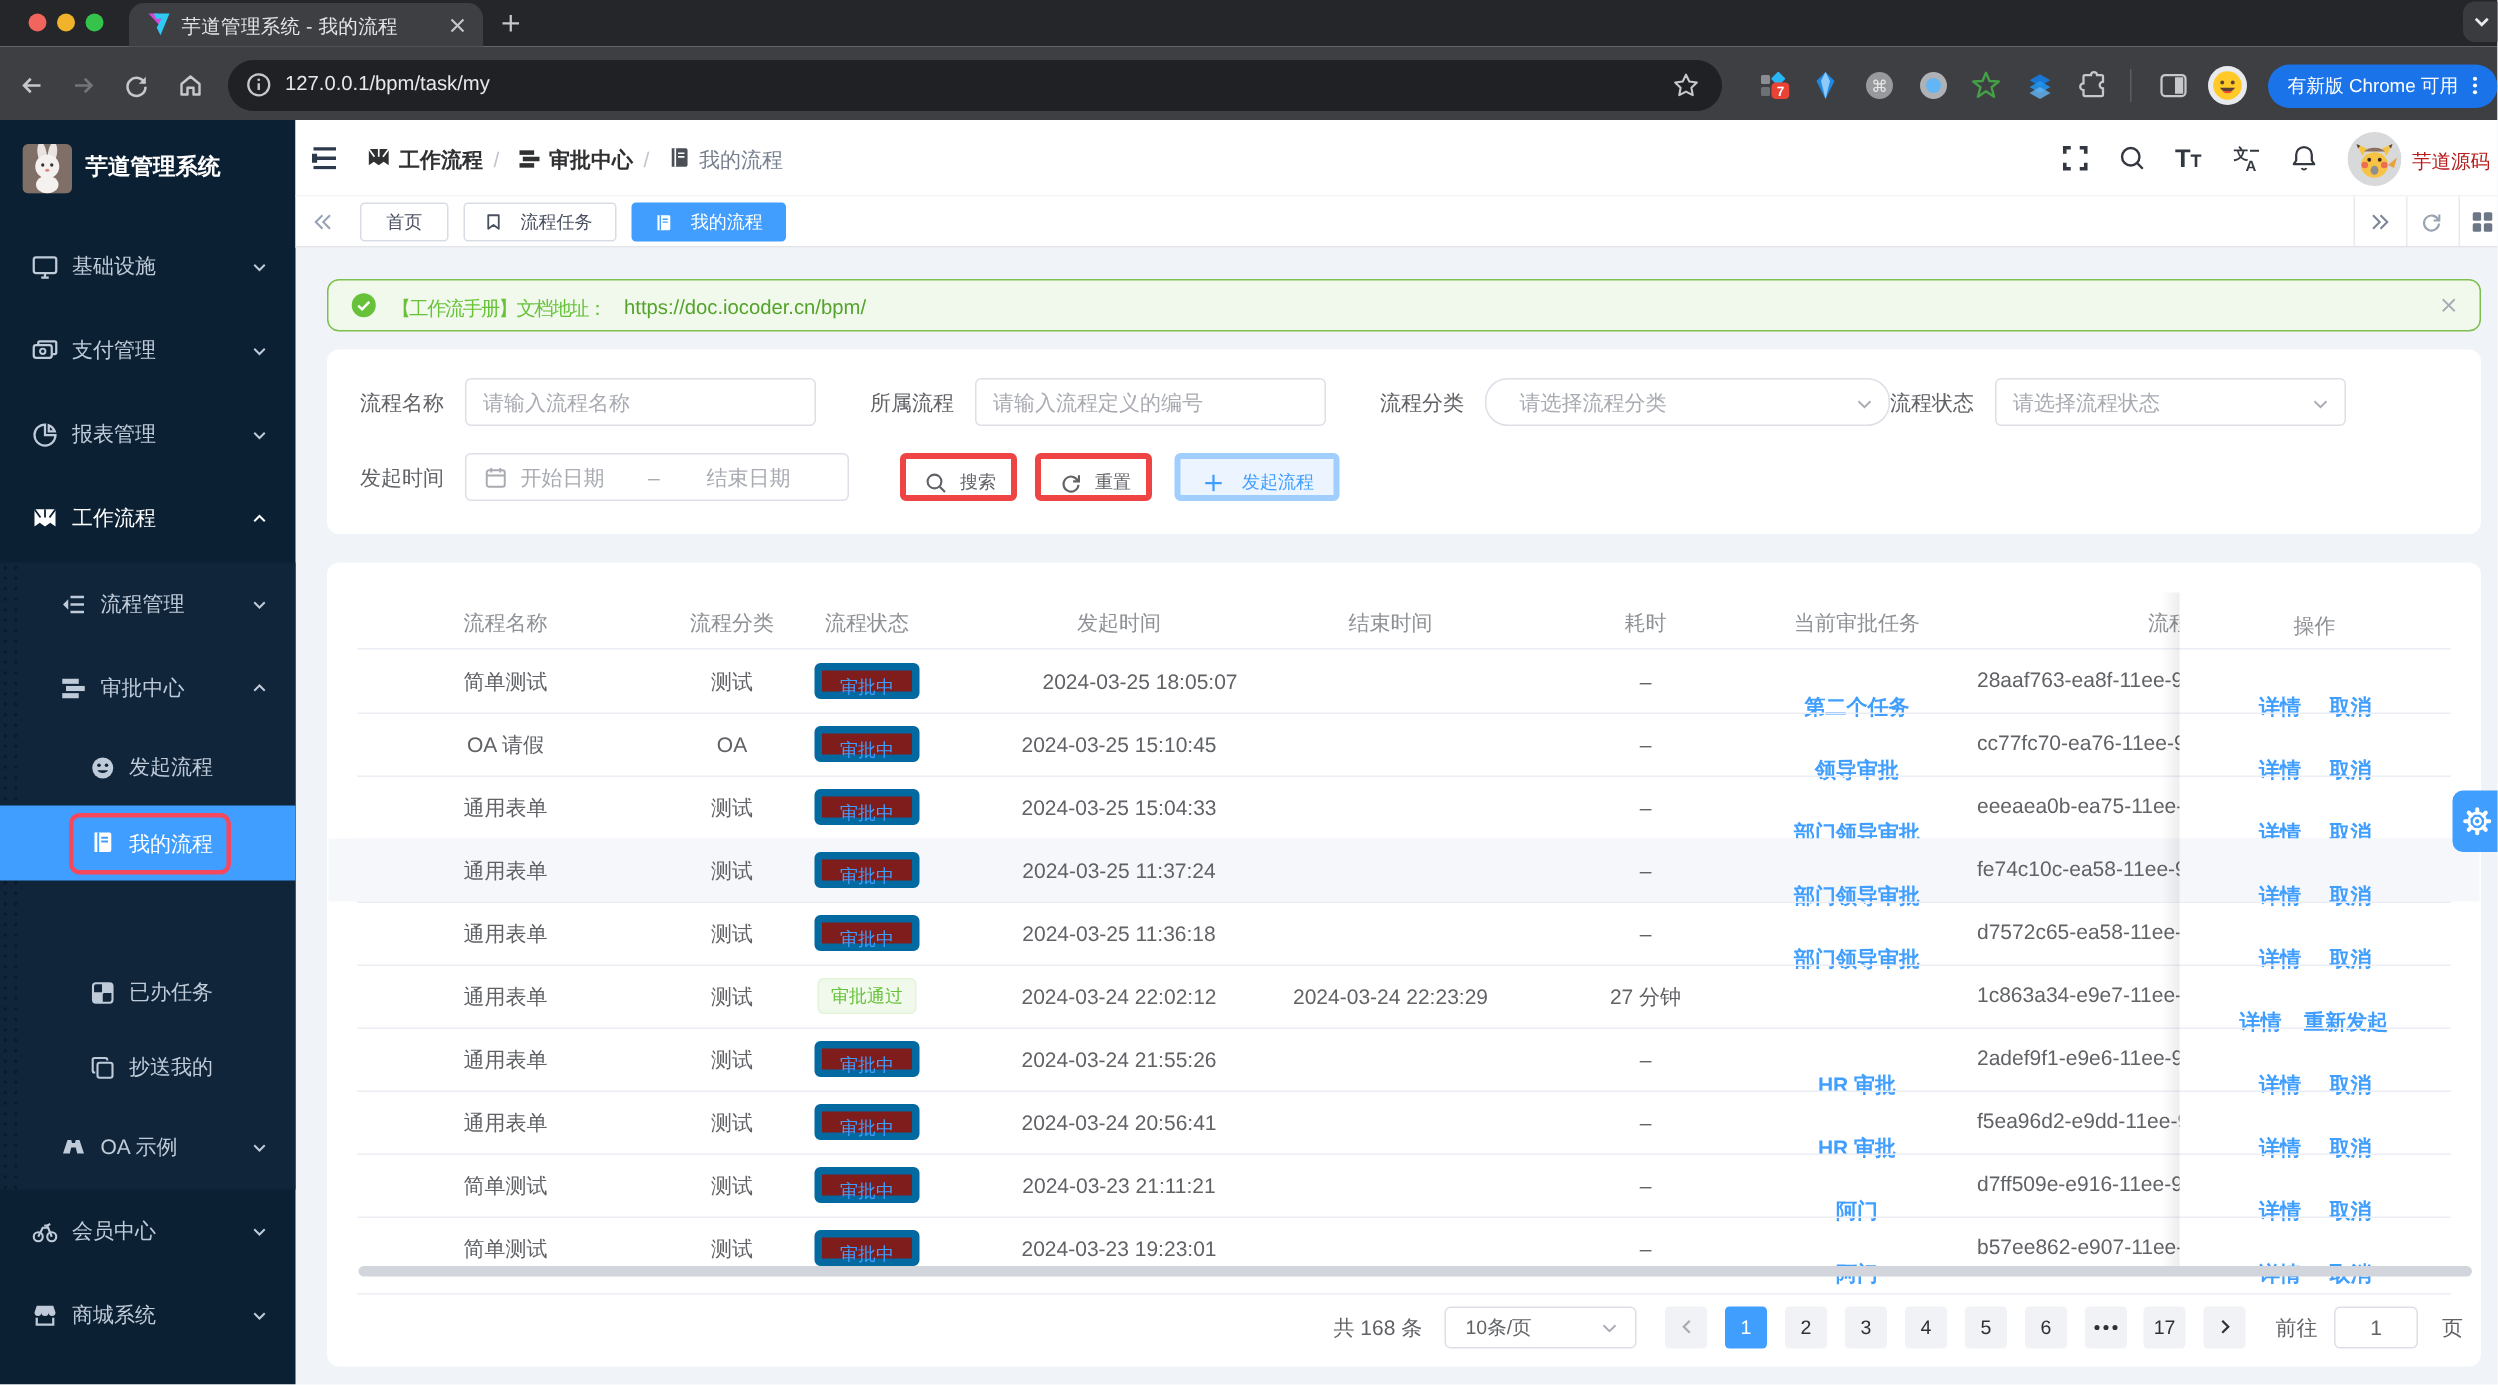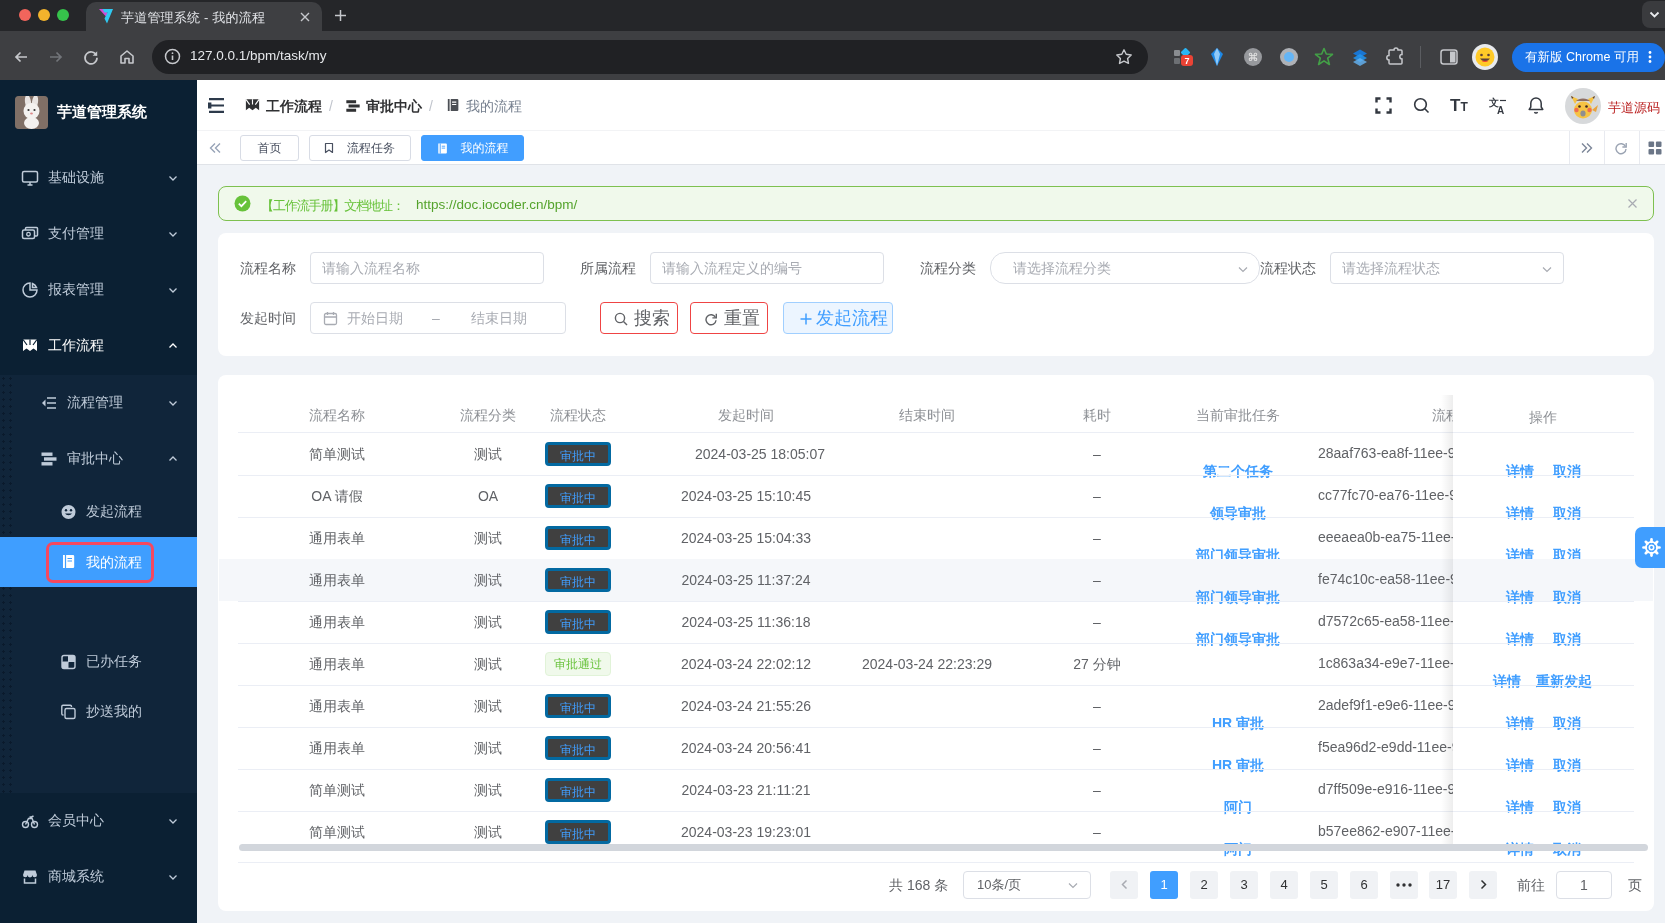--- a/index.html
+++ b/index.html
@@ -28,26 +28,26 @@
 #sel-item { position:absolute; left:0; top:457px; width:197px; height:50px; background:#3f9eff; color:#fff; font-size:14px; }
 #red-box { position:absolute; left:46px; top:462px; width:108px; height:41px; border:3px solid #f5485f; border-radius:7px; }
 
 #hdr { position:absolute; left:197px; top:80px; width:1468px; height:51px; background:#fff; border-bottom:1px solid #f2f3f5; }
 #tagbar { position:absolute; left:197px; top:131px; width:1468px; height:34px; background:#fff; border-bottom:1px solid #e0e3e8; }
 .tag { position:absolute; top:4px; height:26px; border:1px solid #d8dce5; border-radius:3px; background:#fff; color:#495060; font-size:12px; line-height:24px; text-align:center; }
 
 .card { position:absolute; background:#fff; border-radius:8px; }
 .lbl { position:absolute; color:#606266; font-size:14px; line-height:32px; }
 .inp { position:absolute; height:32px; border:1px solid #dcdfe6; border-radius:4px; background:#fff; color:#a8abb2; font-size:14px; line-height:30px; }
-.btn { position:absolute; height:32px; border:1px solid #ef4444; border-radius:4px; background:#fff; color:#606266; font-size:18px; line-height:30px; text-align:center; }
+.btn { position:absolute; height:32px; border:4px solid #ef4444; border-radius:4px; background:#fff; color:#606266; font-size:12px; line-height:30px; text-align:center; }
 .hcell { position:absolute; color:#8d9095; font-size:14px; white-space:nowrap; transform:translateX(-50%); }
 .cell { position:absolute; color:#606266; font-size:14px; white-space:nowrap; transform:translateX(-50%); }
 .lnk { color:#409eff;margin-top:20px; }
 .row-line { position:absolute; left:238px; width:1396px; height:1px; background:#ebeef5; }
-.tagblue { position:absolute; transform:translateX(-50%); height:24px; line-height:22px; padding:0 12px; background:#404040; border:3px solid #0369a1; border-radius:4px; color:#409eff; font-size:12px; }
+.tagblue { position:absolute; transform:translateX(-50%); height:24px; line-height:22px; padding:0 12px; background:#7f1d1d; border:5px solid #0369a1; border-radius:4px; color:#409eff; font-size:12px; }
 .taggreen { position:absolute; transform:translateX(-50%); height:24px; line-height:22px; padding:0 8px; background:#f0f9eb; border:1px solid #e1f3d8; border-radius:4px; color:#67c23a; font-size:12px; }
 .pbtn { position:absolute; top:871px; width:28px; height:28px; border-radius:3px; background:#f0f2f5; color:#303133; font-size:13px; line-height:28px; text-align:center; }
 </style>
 </head>
 <body>
 
 <div id="tabstrip"></div>
 <div class="tl" style="left:19px;background:#f2655c;"></div>
 <div class="tl" style="left:38px;background:#f2b32c;"></div>
 <div class="tl" style="left:57px;background:#36c34b;"></div>
@@ -258,20 +258,29 @@
     </div>
 
   <div class="mi" style="top:607px;height:50px;">
       <svg class="ic" style="left:60px;" width="17" height="17" viewBox="0 0 17 17">
         <rect x="5" y="5" width="10" height="10" rx="1.5" stroke="currentColor" stroke-width="1.4" fill="none"></rect>
         <path d="M3.5 11.5 H3 a1.2 1.2 0 0 1 -1.2 -1.2 V3 A1.2 1.2 0 0 1 3 1.8 H10.3 a1.2 1.2 0 0 1 1.2 1.2 v0.5" stroke="currentColor" stroke-width="1.4" fill="none"></path>
       </svg>
       <span class="t" style="left:86px;">抄送我的</span>
     </div>
 
+  <div class="mi" style="top:657px;height:56px;">
+      <svg class="ic" style="left:40px;" width="18" height="18" viewBox="0 0 18 18">
+        <path d="M2 13 L5 4 H7.5 L8 6 H10 L10.5 4 H13 L16 13 H11.5 L10.5 9 H7.5 L6.5 13 Z" fill="currentColor"></path>
+      </svg>
+      <span class="t" style="left:67px;">OA 示例</span>
+      <svg class="ch" width="12" height="12" viewBox="0 0 12 12">
+        <path d="M2.5 4.5 L6 8 L9.5 4.5" stroke="currentColor" stroke-width="1.3" fill="none"></path>
+      </svg>
+    </div>
 
   <div class="mi" style="top:713px;height:56px;">
       <svg class="ic" style="left:21px;" width="18" height="18" viewBox="0 0 18 18">
         <circle cx="4.5" cy="12.5" r="3" stroke="currentColor" stroke-width="1.4" fill="none"></circle>
         <circle cx="13.5" cy="12.5" r="3" stroke="currentColor" stroke-width="1.4" fill="none"></circle>
         <path d="M4.5 12.5 L7.5 6.5 H11 M13.5 12.5 L10.5 5 H8.5 M10.5 5 L12.5 4" stroke="currentColor" stroke-width="1.4" fill="none"></path>
       </svg>
       <span class="t" style="left:48px;">会员中心</span>
       <svg class="ch" width="12" height="12" viewBox="0 0 12 12">
         <path d="M2.5 4.5 L6 8 L9.5 4.5" stroke="currentColor" stroke-width="1.3" fill="none"></path>

